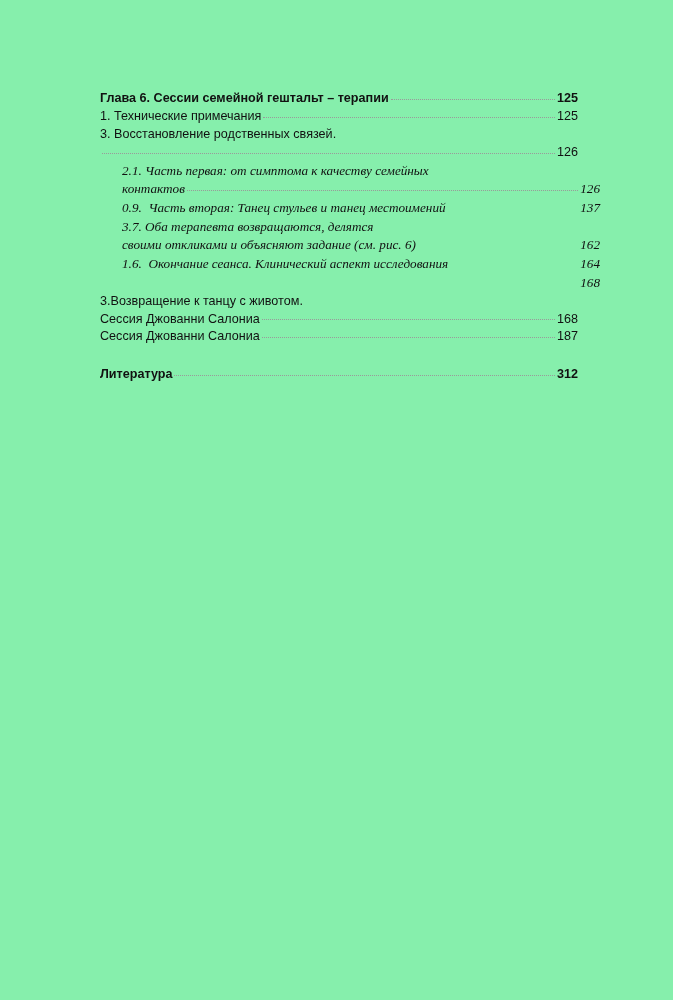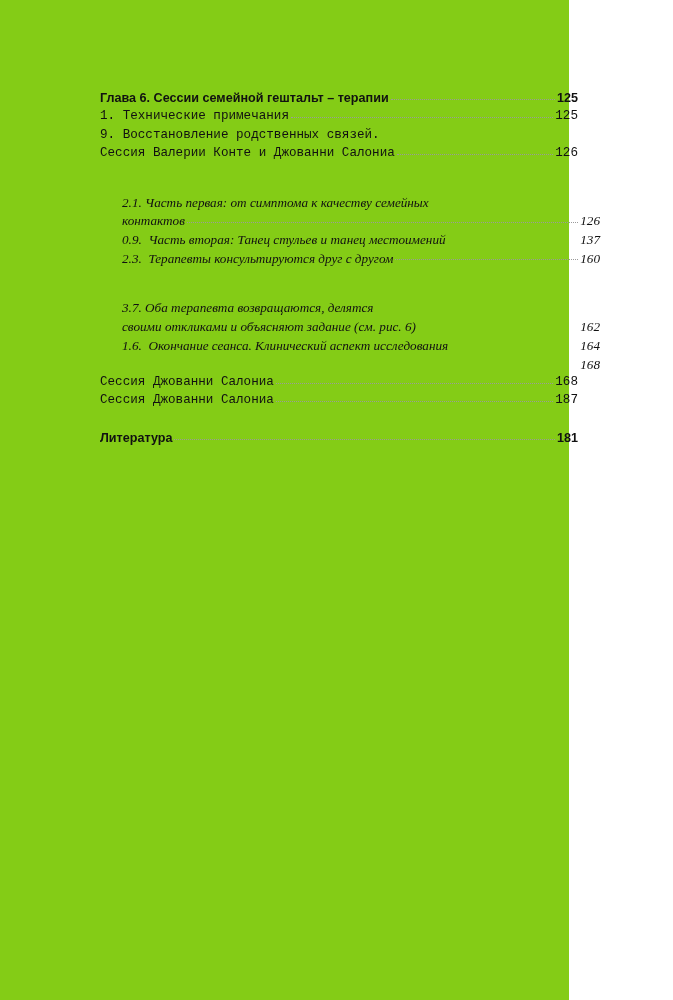--- a/index.html
+++ b/index.html
@@ -12,23 +12,23 @@
     height: 1000px;
     font-family: "Liberation Serif", serif;
     color: #111111;
     position: relative;
     overflow: hidden;
   }
   .page {
     position: absolute;
     left: 0;
     top: 0;
-    width: 569px;
+    width: 673px;
     height: 1000px;
-    background: #84cc16;
+    background: #86efac;
   }
   .toc {
     position: absolute;
     left: 100px;
     top: 90px;
     width: 478px;
   }
   .row {
     display: flex;
     align-items: baseline;
@@ -51,37 +51,37 @@
   }
   .row .pg {
     flex: 0 0 auto;
     text-align: center;
     white-space: nowrap;
   }
   .row.nodots .dots {
     border-bottom: none;
   }
   .ital .txt, .ital .pg { font-style: italic; }
-  .sans .txt, .sans .pg { font-family: Liberation Mono, monospace; font-size: 12.6px; }
+  .sans .txt, .sans .pg { font-family: Liberation Sans, sans-serif; font-size: 12.6px; }
   .sans-bold .txt, .sans-bold .pg {
     font-family: "Liberation Sans", sans-serif;
     font-size: 12.6px;
     font-weight: bold;
   }
 
   .indent1 { padding-left: 22px; }
 
   
   .cont {
     line-height: 1.42;
     font-size: 13.2px;
   }
   .cont.ital { font-style: italic; }
   .cont.sans { font-family: "Liberation Sans", sans-serif; font-size: 12.6px; font-style: normal; }
-  .cont.indent1 { padding-left: 22px; margin-top: 31px; }
+  .cont.indent1 { padding-left: 22px; }
 
   .gap-big { height: 20px; }
 </style>
 </head>
 <body>
 
 <div class="page">
   <div class="toc">
 
     <div class="row sans-bold">
@@ -90,50 +90,44 @@
       <span class="pg">125</span>
     </div>
 
     <div class="row sans">
       <span class="txt">1. Технические примечания</span>
       <span class="dots"></span>
       <span class="pg">125</span>
     </div>
 
     <div class="cont sans">
-      <span class="txt">9. Восстановление родственных связей.</span>
+      <span class="txt">3. Восстановление родственных связей.</span>
     </div>
 
     <div class="row sans">
-      <span class="txt">Сессия Валерии Конте и Джованни Салониа</span>
       <span class="dots"></span>
       <span class="pg">126</span>
     </div>
 
     <div class="cont ital indent1">
       <span class="txt">2.1.  Часть первая: от симптома к качеству семейных</span>
     </div>
 
     <div class="row ital indent1">
       <span class="txt">контактов</span>
       <span class="dots"></span>
       <span class="pg">126</span>
     </div>
 
     <div class="row ital indent1 nodots">
       <span class="txt">0.9.  Часть вторая: Танец стульев и танец местоимений</span>
       <span class="dots"></span>
       <span class="pg">137</span>
     </div>
 
-    <div class="row ital indent1">
-      <span class="txt">2.3.  Терапевты консультируются друг с другом</span>
-      <span class="dots"></span>
-      <span class="pg">160</span>
-    </div>
 
     <div class="cont ital indent1">
       <span class="txt">3.7.  Оба терапевта возвращаются, делятся</span>
     </div>
 
     <div class="row ital indent1 nodots">
       <span class="txt">своими откликами и объясняют задание (см. рис. 6)</span>
       <span class="dots"></span>
       <span class="pg">162</span>
     </div>
@@ -142,36 +136,39 @@
       <span class="txt">1.6.  Окончание сеанса. Клинический аспект исследования</span>
       <span class="dots"></span>
       <span class="pg">164</span>
     </div>
 
     <div class="row ital indent1 nodots">
       <span class="dots"></span>
       <span class="pg">168</span>
     </div>
 
+    <div class="cont sans">
+      <span class="txt">3.Возвращение к танцу с животом.</span>
+    </div>
 
     <div class="row sans">
       <span class="txt">Сессия Джованни Салониа</span>
       <span class="dots"></span>
       <span class="pg">168</span>
     </div>
 
 
     <div class="row sans">
       <span class="txt">Сессия Джованни Салониа</span>
       <span class="dots"></span>
       <span class="pg">187</span>
     </div>
 
     <div class="gap-big"></div>
 
     <div class="row sans-bold">
       <span class="txt">Литература</span>
       <span class="dots"></span>
-      <span class="pg">181</span>
+      <span class="pg">312</span>
     </div>
 
   </div>
 </div>
 
 </body></html>

